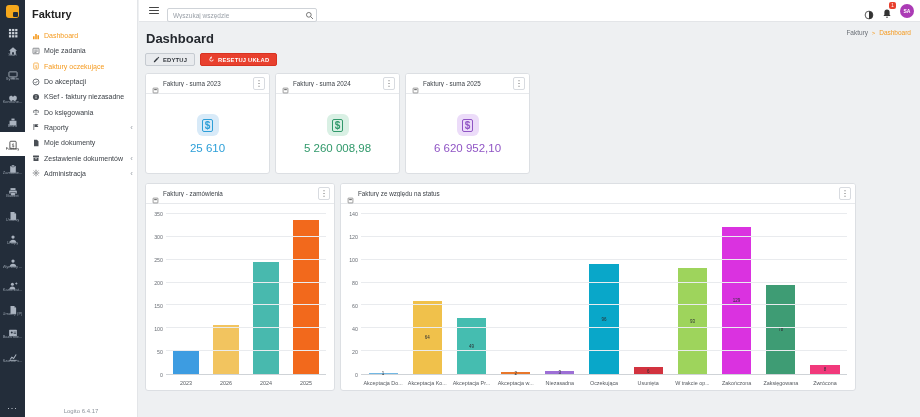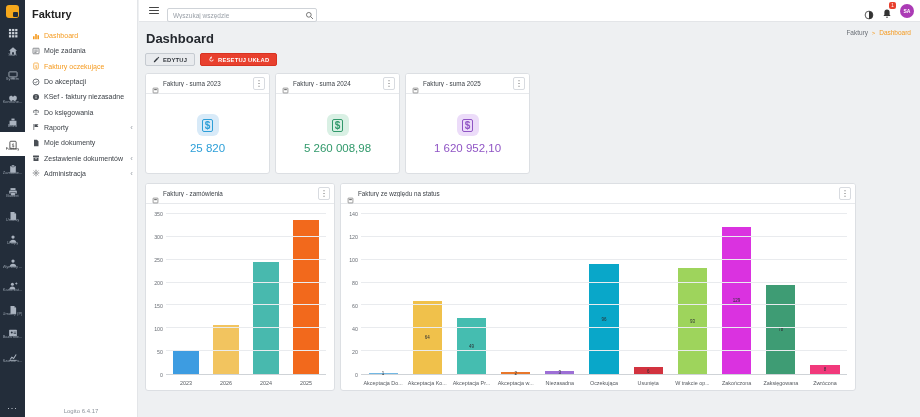--- a/index.html
+++ b/index.html
@@ -356,21 +356,21 @@
                 <rect x="2.5" y="2.5" width="11" height="11" rx="1" fill="none" stroke="currentColor" stroke-width="1.3"></rect>
                 <rect x="5" y="5" width="6" height="2.2"></rect>
               </svg></span>
             <span class="card-title">Faktury - suma 2023</span>
             <span class="kebab">⋮</span>
           </div>
           <div class="sum-body">
             <div class="dollar-tile" style="background: rgb(216, 234, 248); color: rgb(45, 159, 216);">
               <span class="dollar-glyph">$</span>
             </div>
-            <div class="sum-value" style="color: rgb(45, 159, 216);">25 820</div>
+            <div class="sum-value" style="color: rgb(45, 159, 216);">25 610</div>
           </div>
         </section>
         <section class="card sumcard">
           <div class="card-head">
             <span class="wic"><svg class="svgfit" viewBox="0 0 16 16" width="100%" height="100%" fill="currentColor">
                 <rect x="2.5" y="2.5" width="11" height="11" rx="1" fill="none" stroke="currentColor" stroke-width="1.3"></rect>
                 <rect x="5" y="5" width="6" height="2.2"></rect>
               </svg></span>
             <span class="card-title">Faktury - suma 2024</span>
             <span class="kebab">⋮</span>
@@ -388,21 +388,21 @@
                 <rect x="2.5" y="2.5" width="11" height="11" rx="1" fill="none" stroke="currentColor" stroke-width="1.3"></rect>
                 <rect x="5" y="5" width="6" height="2.2"></rect>
               </svg></span>
             <span class="card-title">Faktury - suma 2025</span>
             <span class="kebab">⋮</span>
           </div>
           <div class="sum-body">
             <div class="dollar-tile" style="background: rgb(236, 220, 249); color: rgb(144, 85, 197);">
               <span class="dollar-glyph">$</span>
             </div>
-            <div class="sum-value" style="color: rgb(144, 85, 197);">1 620 952,10</div>
+            <div class="sum-value" style="color: rgb(144, 85, 197);">6 620 952,10</div>
           </div>
         </section>
       </div>
 
     <div class="chartsrow">
       <section class="card chart-card c1">
         <div class="card-head">
           <span class="wic"><svg class="svgfit" viewBox="0 0 16 16" width="100%" height="100%" fill="currentColor">
                 <rect x="2.5" y="2.5" width="11" height="11" rx="1" fill="none" stroke="currentColor" stroke-width="1.3"></rect>
                 <rect x="5" y="5" width="6" height="2.2"></rect>

